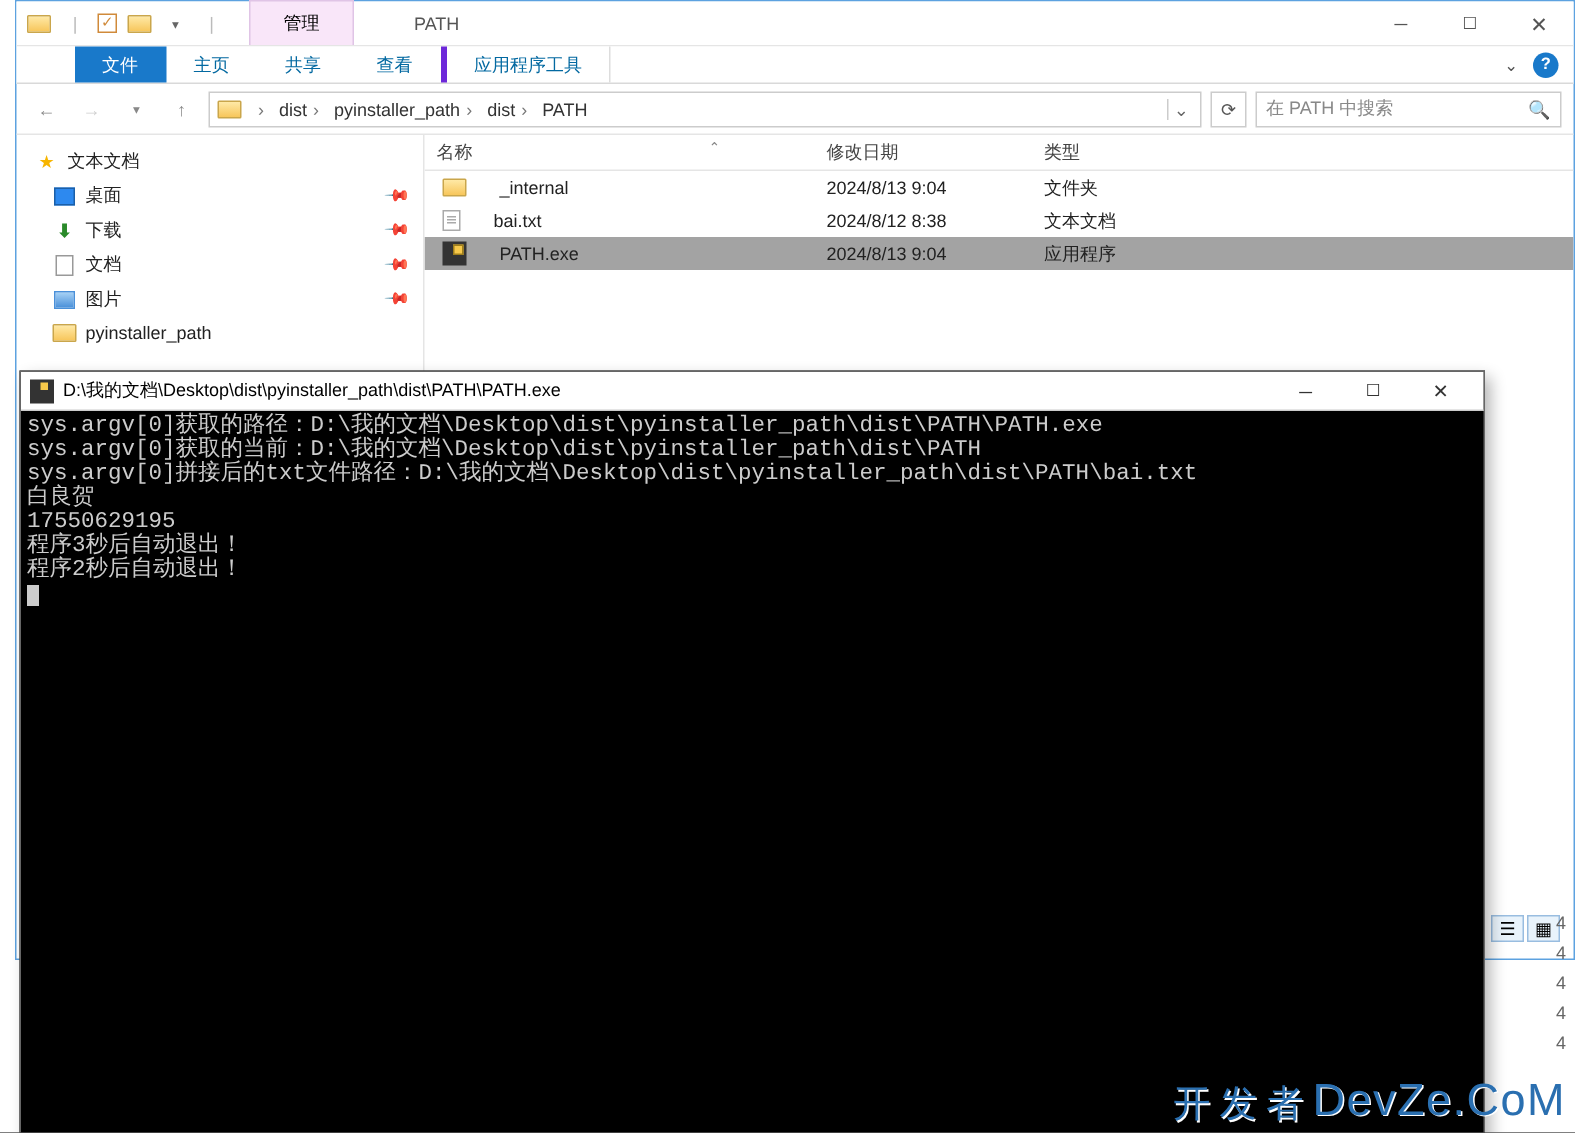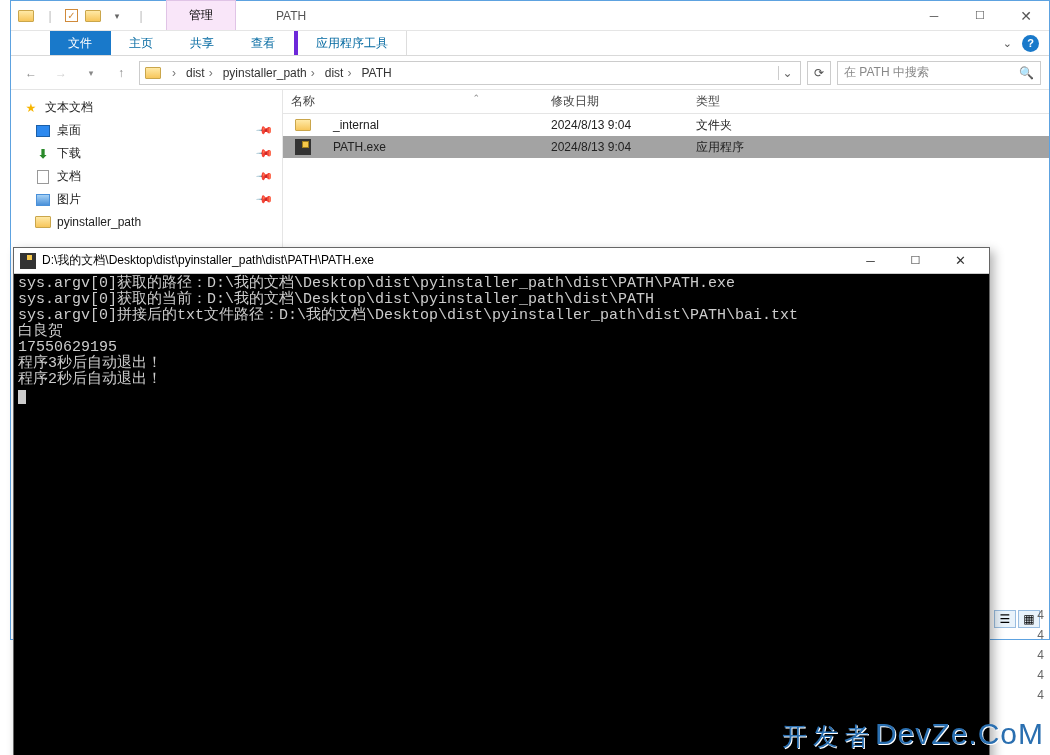--- a/index.html
+++ b/index.html
@@ -205,20 +205,28 @@
       </div>
       <div id="file-rows">
           <div class="row">
             <div class="col name">
               <span class="folder-ico"></span>
               <span>_internal</span>
             </div>
             <div class="col date">2024/8/13 9:04</div>
             <div class="col type">文件夹</div>
           </div>
+          <div class="row">
+            <div class="col name">
+              <span class="txt-ico"></span>
+              <span>bai.txt</span>
+            </div>
+            <div class="col date">2024/8/12 8:38</div>
+            <div class="col type">文本文档</div>
+          </div>
           <div class="row selected">
             <div class="col name">
               <span class="exe-ico"></span>
               <span>PATH.exe</span>
             </div>
             <div class="col date">2024/8/13 9:04</div>
             <div class="col type">应用程序</div>
           </div>
         </div>
     </div>

